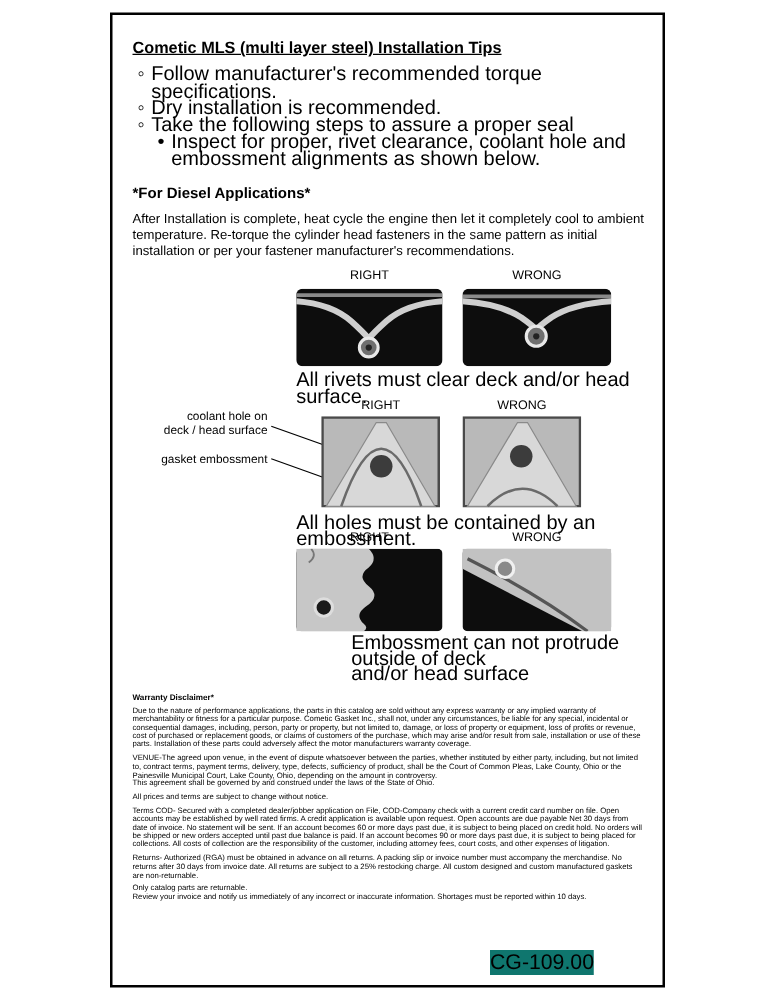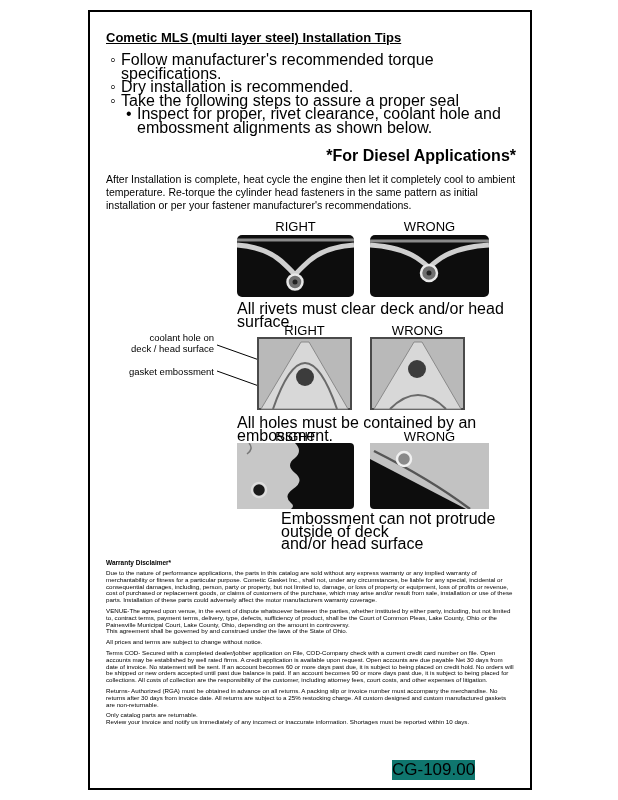--- a/index.html
+++ b/index.html
@@ -13,26 +13,26 @@
     border:2px solid #000; background:#fff; overflow:hidden;
   }
   .content { padding:10px 14px 0 16px; }
   h1.title { font-size:13px; font-weight:bold; text-decoration:underline; margin:8px 0 8px 0; }
   ul.bullets { list-style:none; margin:2px 0 0 4px; }
   ul.bullets li { font-size:16px; line-height:13.5px; position:relative; }
   li.b1 { padding-left:11px; }
   li.b1::before { content:"◦"; position:absolute; left:0; top:0; }
   li.b2 { padding-left:27px; }
   li.b2::before { content:"•"; position:absolute; left:16px; top:0; }
-  h2.diesel { font-size:16px; font-weight:bold; margin:13px 0 8px 0;text-align:right; }
+  h2.diesel { font-size:12px; font-weight:bold; margin:13px 0 8px 0; }
   p.body { font-size:10.5px; line-height:13px; margin-bottom:7px; max-width:480px; }
   p.note { margin-top:0; }
 
   .diagram-area { position:relative; height:332px; margin:2px -14px 0 -16px; }
-  .dlabel { position:absolute; font-size:13px; text-align:center; }
+  .dlabel { position:absolute; font-size:10px; text-align:center; }
   .dimg { position:absolute; }
   .dimg svg { display:block; }
   .dcaption { position:absolute; font-size:16px; line-height:12.5px; white-space:pre-line; }
   .annot { position:absolute; font-size:9.5px; line-height:11px; text-align:right; white-space:pre-line; }
   .leader { position:absolute; left:0; top:0; pointer-events:none; }
 
   .warranty { margin-top:8px; max-width:492px; }
   .warranty h3 { font-size:6.5px; font-weight:bold; margin-bottom:4px; }
   .warranty p { font-size:6.2px; line-height:6.8px; margin-bottom:4px; white-space:pre-line; }
   .footer {

